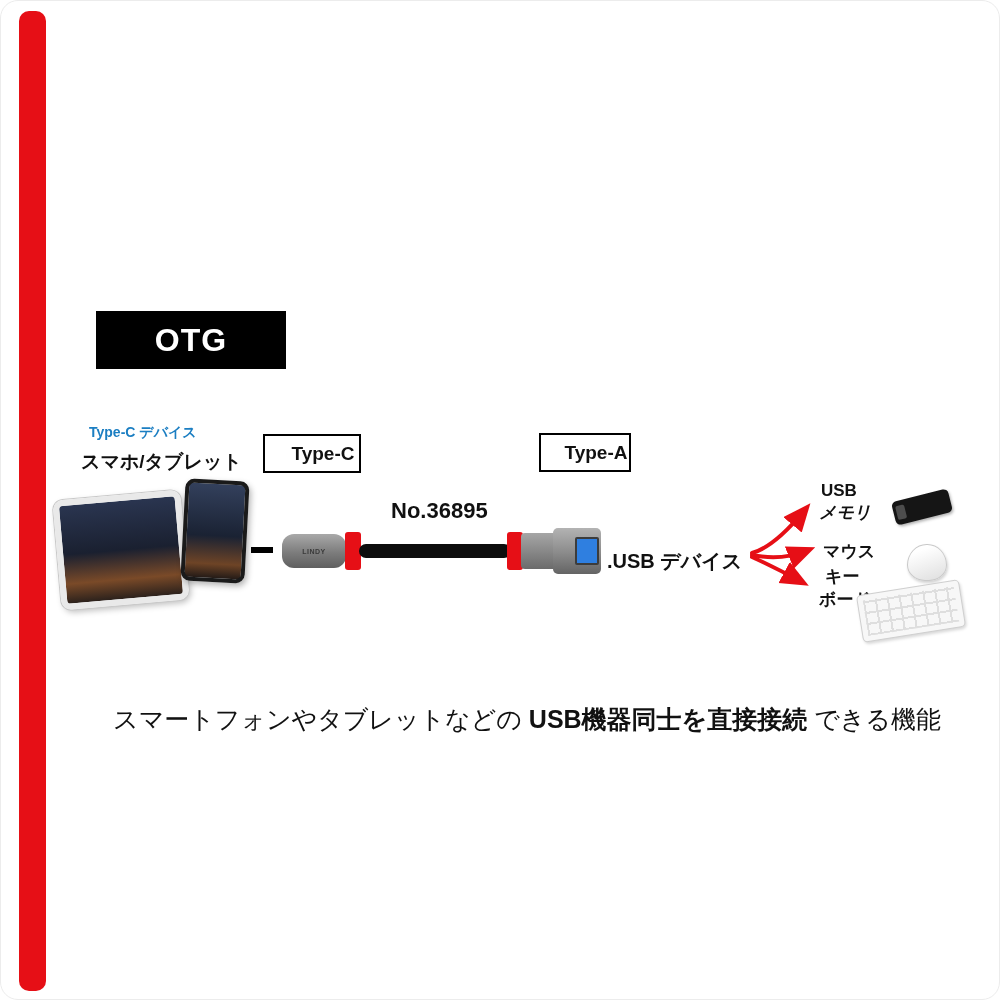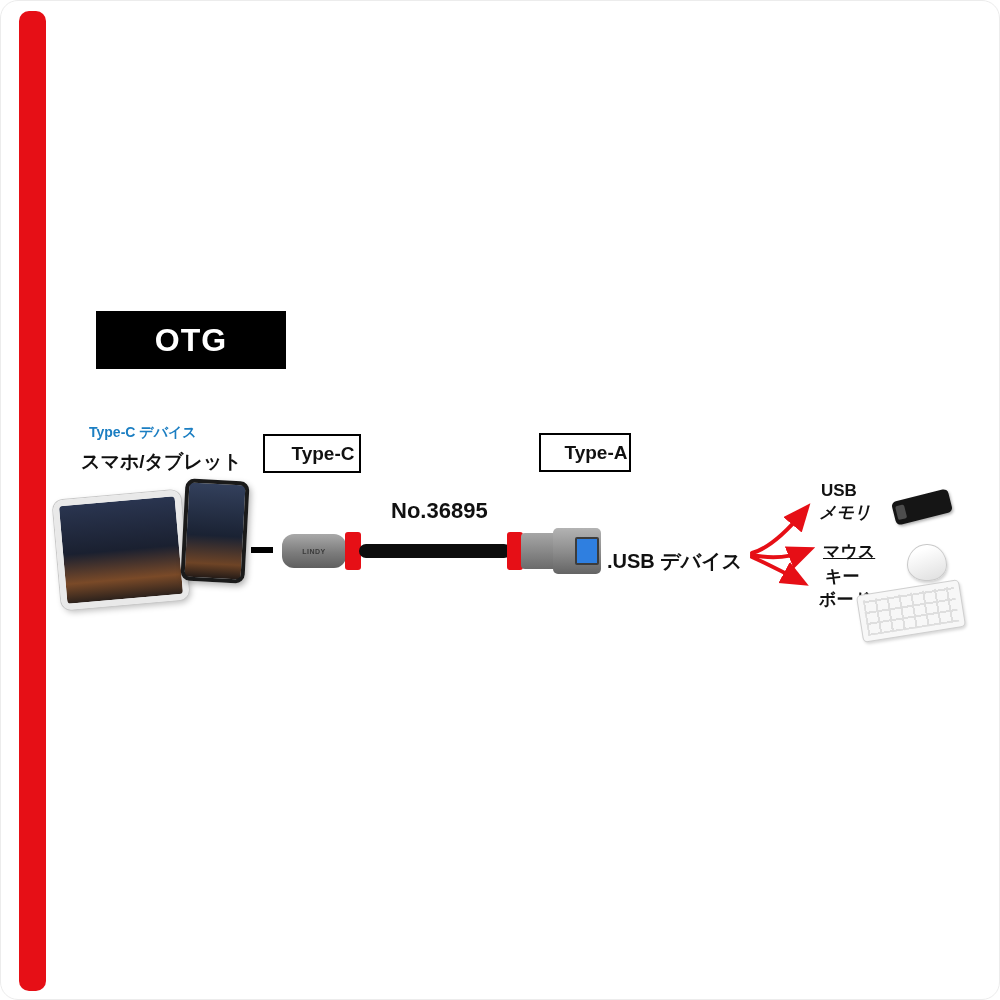--- a/index.html
+++ b/index.html
@@ -51,21 +51,21 @@
 
   .usb-dev-label{ position:absolute; left:606px; top:535px; font-size:20px; font-weight:800;margin-top:12px; }
 
   .arrows{ position:absolute; left:745px; top:478px; }
   .arrows path.line{ fill:none; stroke:var(--accent); stroke-width:4; stroke-linecap:round; }
   #arrowhead path{ fill:var(--accent); }
 
   .p-label{ position:absolute; font-size:17px; color:#111; }
   .p-usb{ left:820px; top:480px; font-weight:800; }
   .p-memory{ left:818px; top:500px; font-weight:600;font-style:italic; }
-  .p-mouse{ left:822px; top:539px; font-weight:600;text-decoration:underline; }
+  .p-mouse{ left:822px; top:539px; font-weight:600; }
   .p-key1{ left:824px; top:564px; font-weight:600; }
   .p-key2{ left:818px; top:587px; font-weight:600; }
 
   .flash{ position:absolute; left:892px; top:494px; width:58px; height:24px; transform:rotate(-14deg);
     background:#151515; border-radius:5px; box-shadow:1px 2px 3px rgba(0,0,0,.3); }
   .flash::before{ content:""; position:absolute; left:3px; top:5px; width:9px; height:14px; background:#4d4d4d; border-radius:2px; }
   .mouse{ position:absolute; left:906px; top:543px; width:40px; height:37px;
     background:linear-gradient(160deg,#ffffff 20%,#dedede 100%); border:1px solid #c9c9c9;
     border-radius:50% 50% 46% 46% / 58% 58% 44% 44%; box-shadow:1px 2px 3px rgba(0,0,0,.18); }
   .keyboard{ position:absolute; left:858px; top:586px; width:104px; height:48px; transform:rotate(-9deg);
@@ -142,15 +142,20 @@
   <div class="p-label p-mouse">マウス</div>
   <div class="p-label p-key1">キー</div>
   <div class="p-label p-key2">ボード</div>
 
   <div class="flash"></div>
   <div class="mouse"></div>
   <div class="keyboard">
       <div class="keys"></div>
     </div>
 
+  <div class="caption">
+    <span class="r">スマートフォンやタブレットなどの</span>
+    <span class="b">USB機器同士を直接接続</span>
+    <span class="r">できる機能</span>
+  </div>
 
 
 </div>
 
 </body></html>

